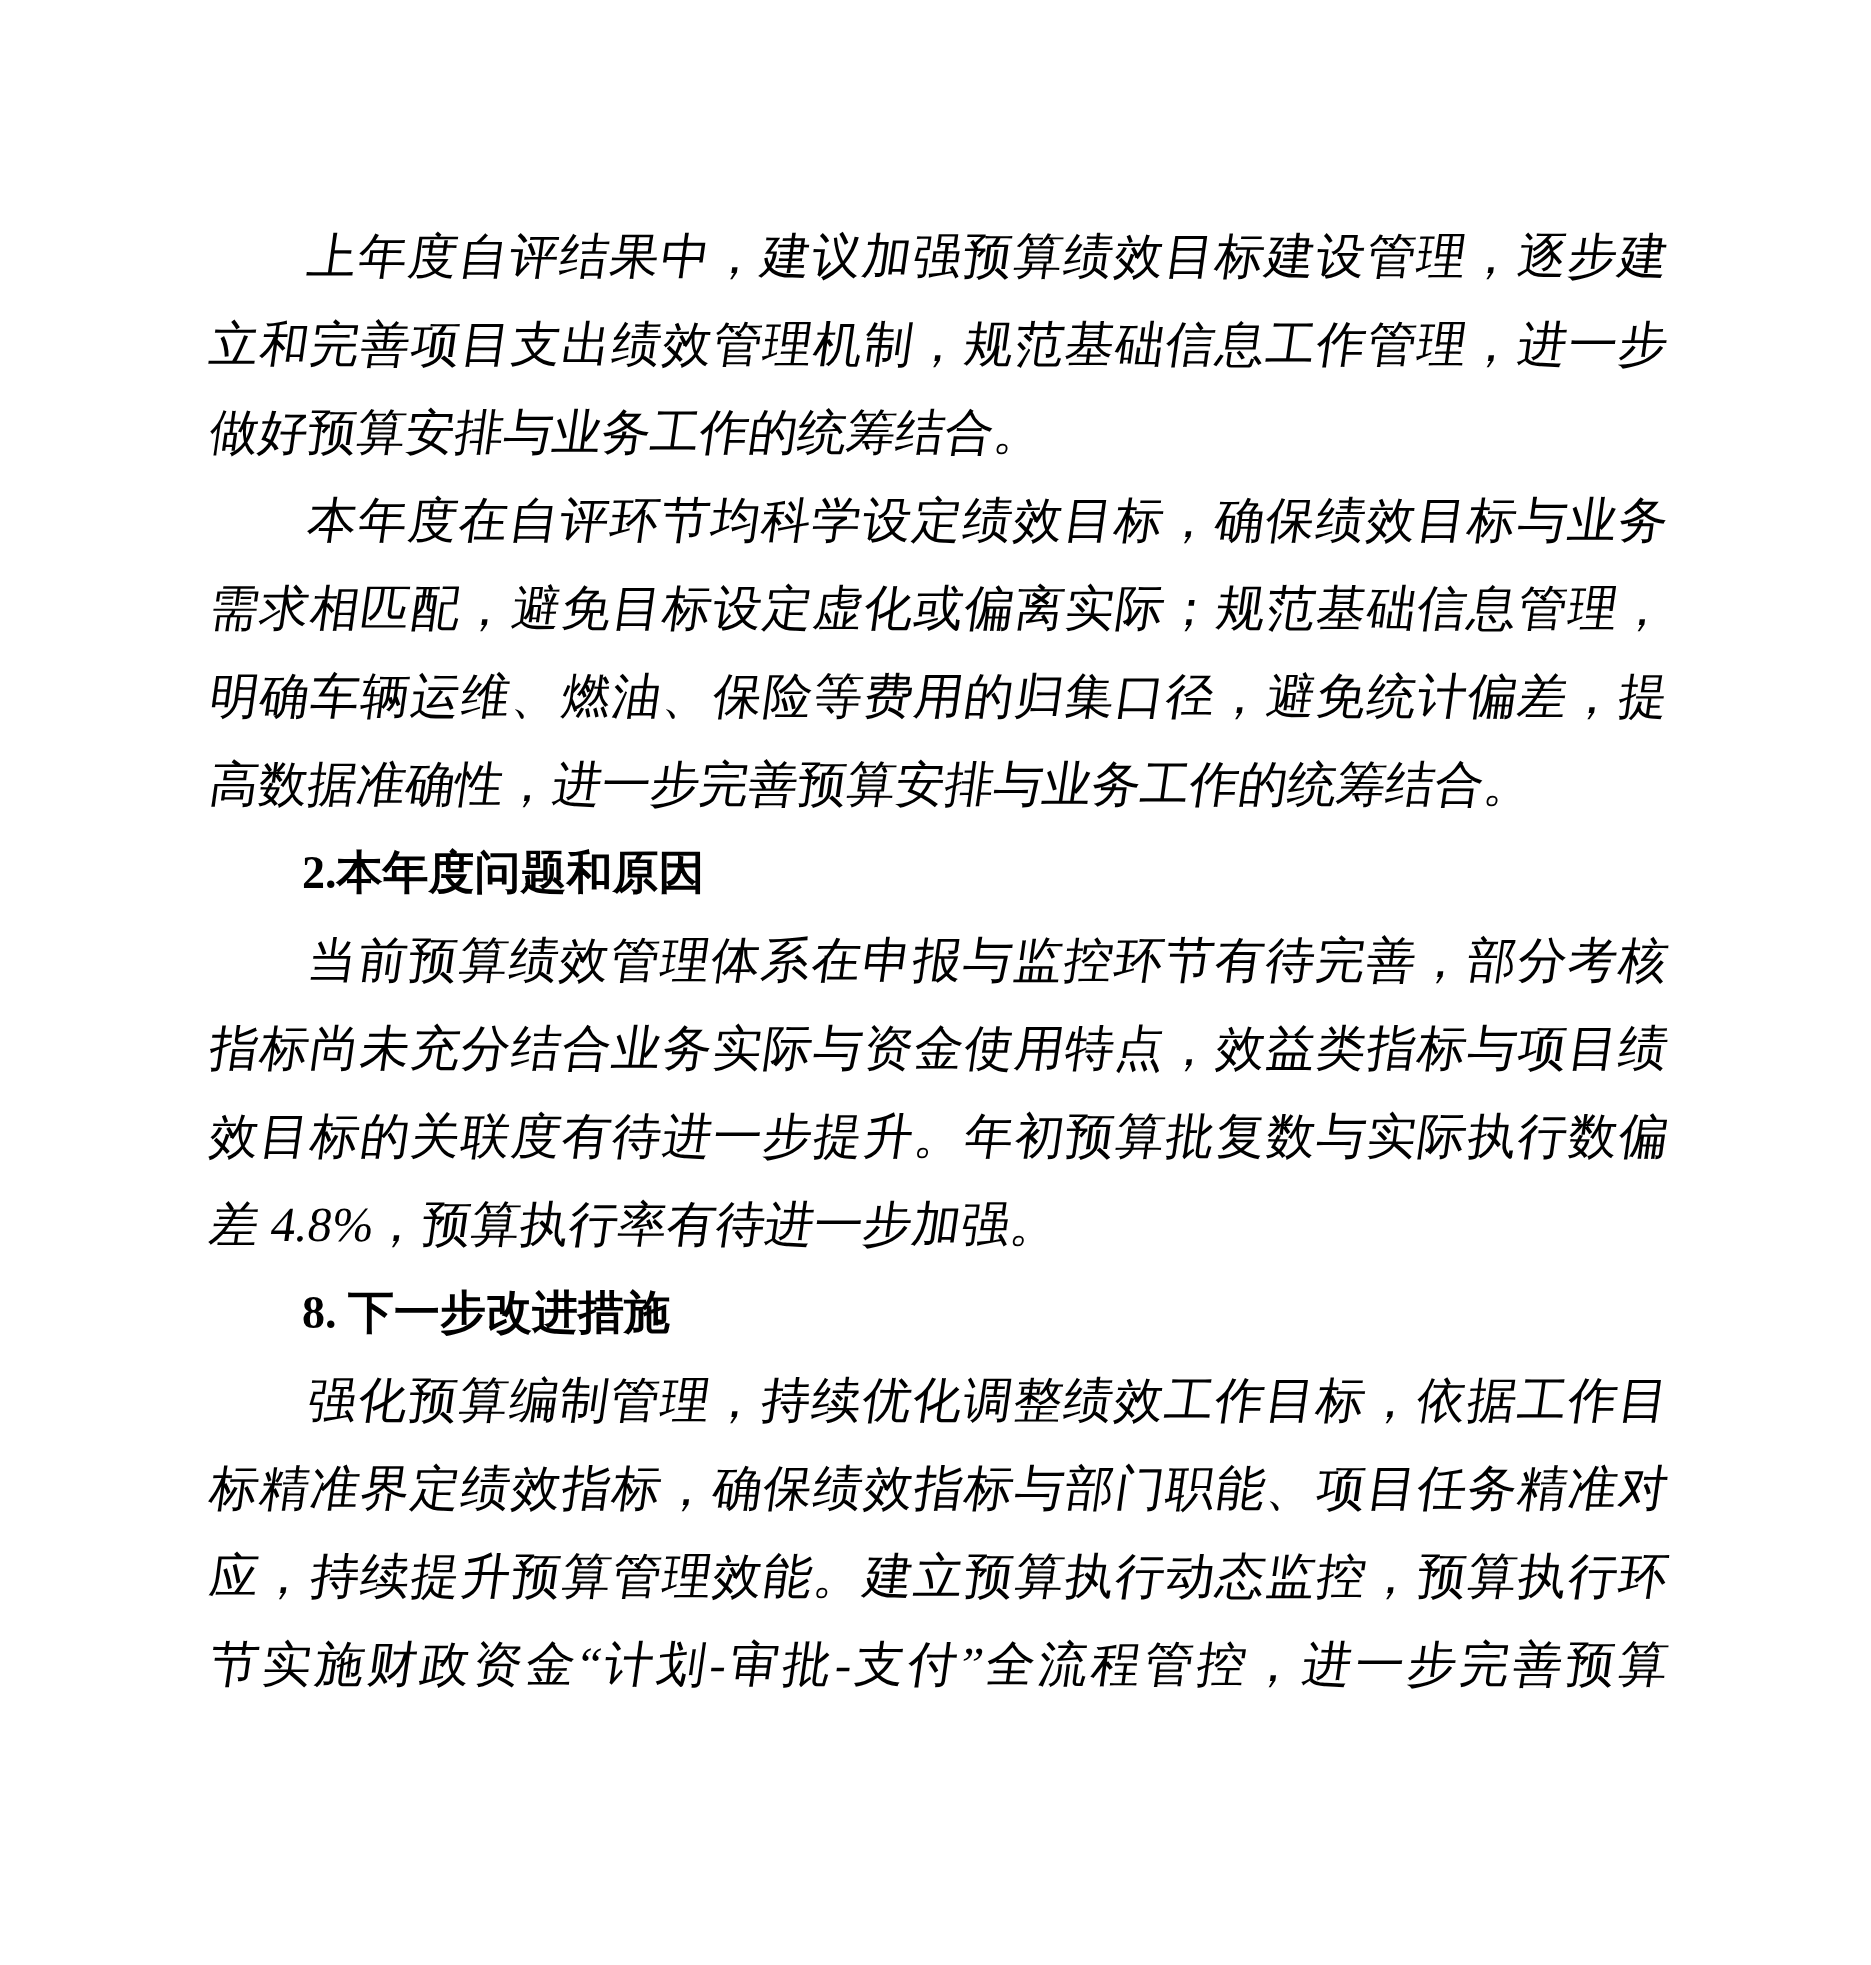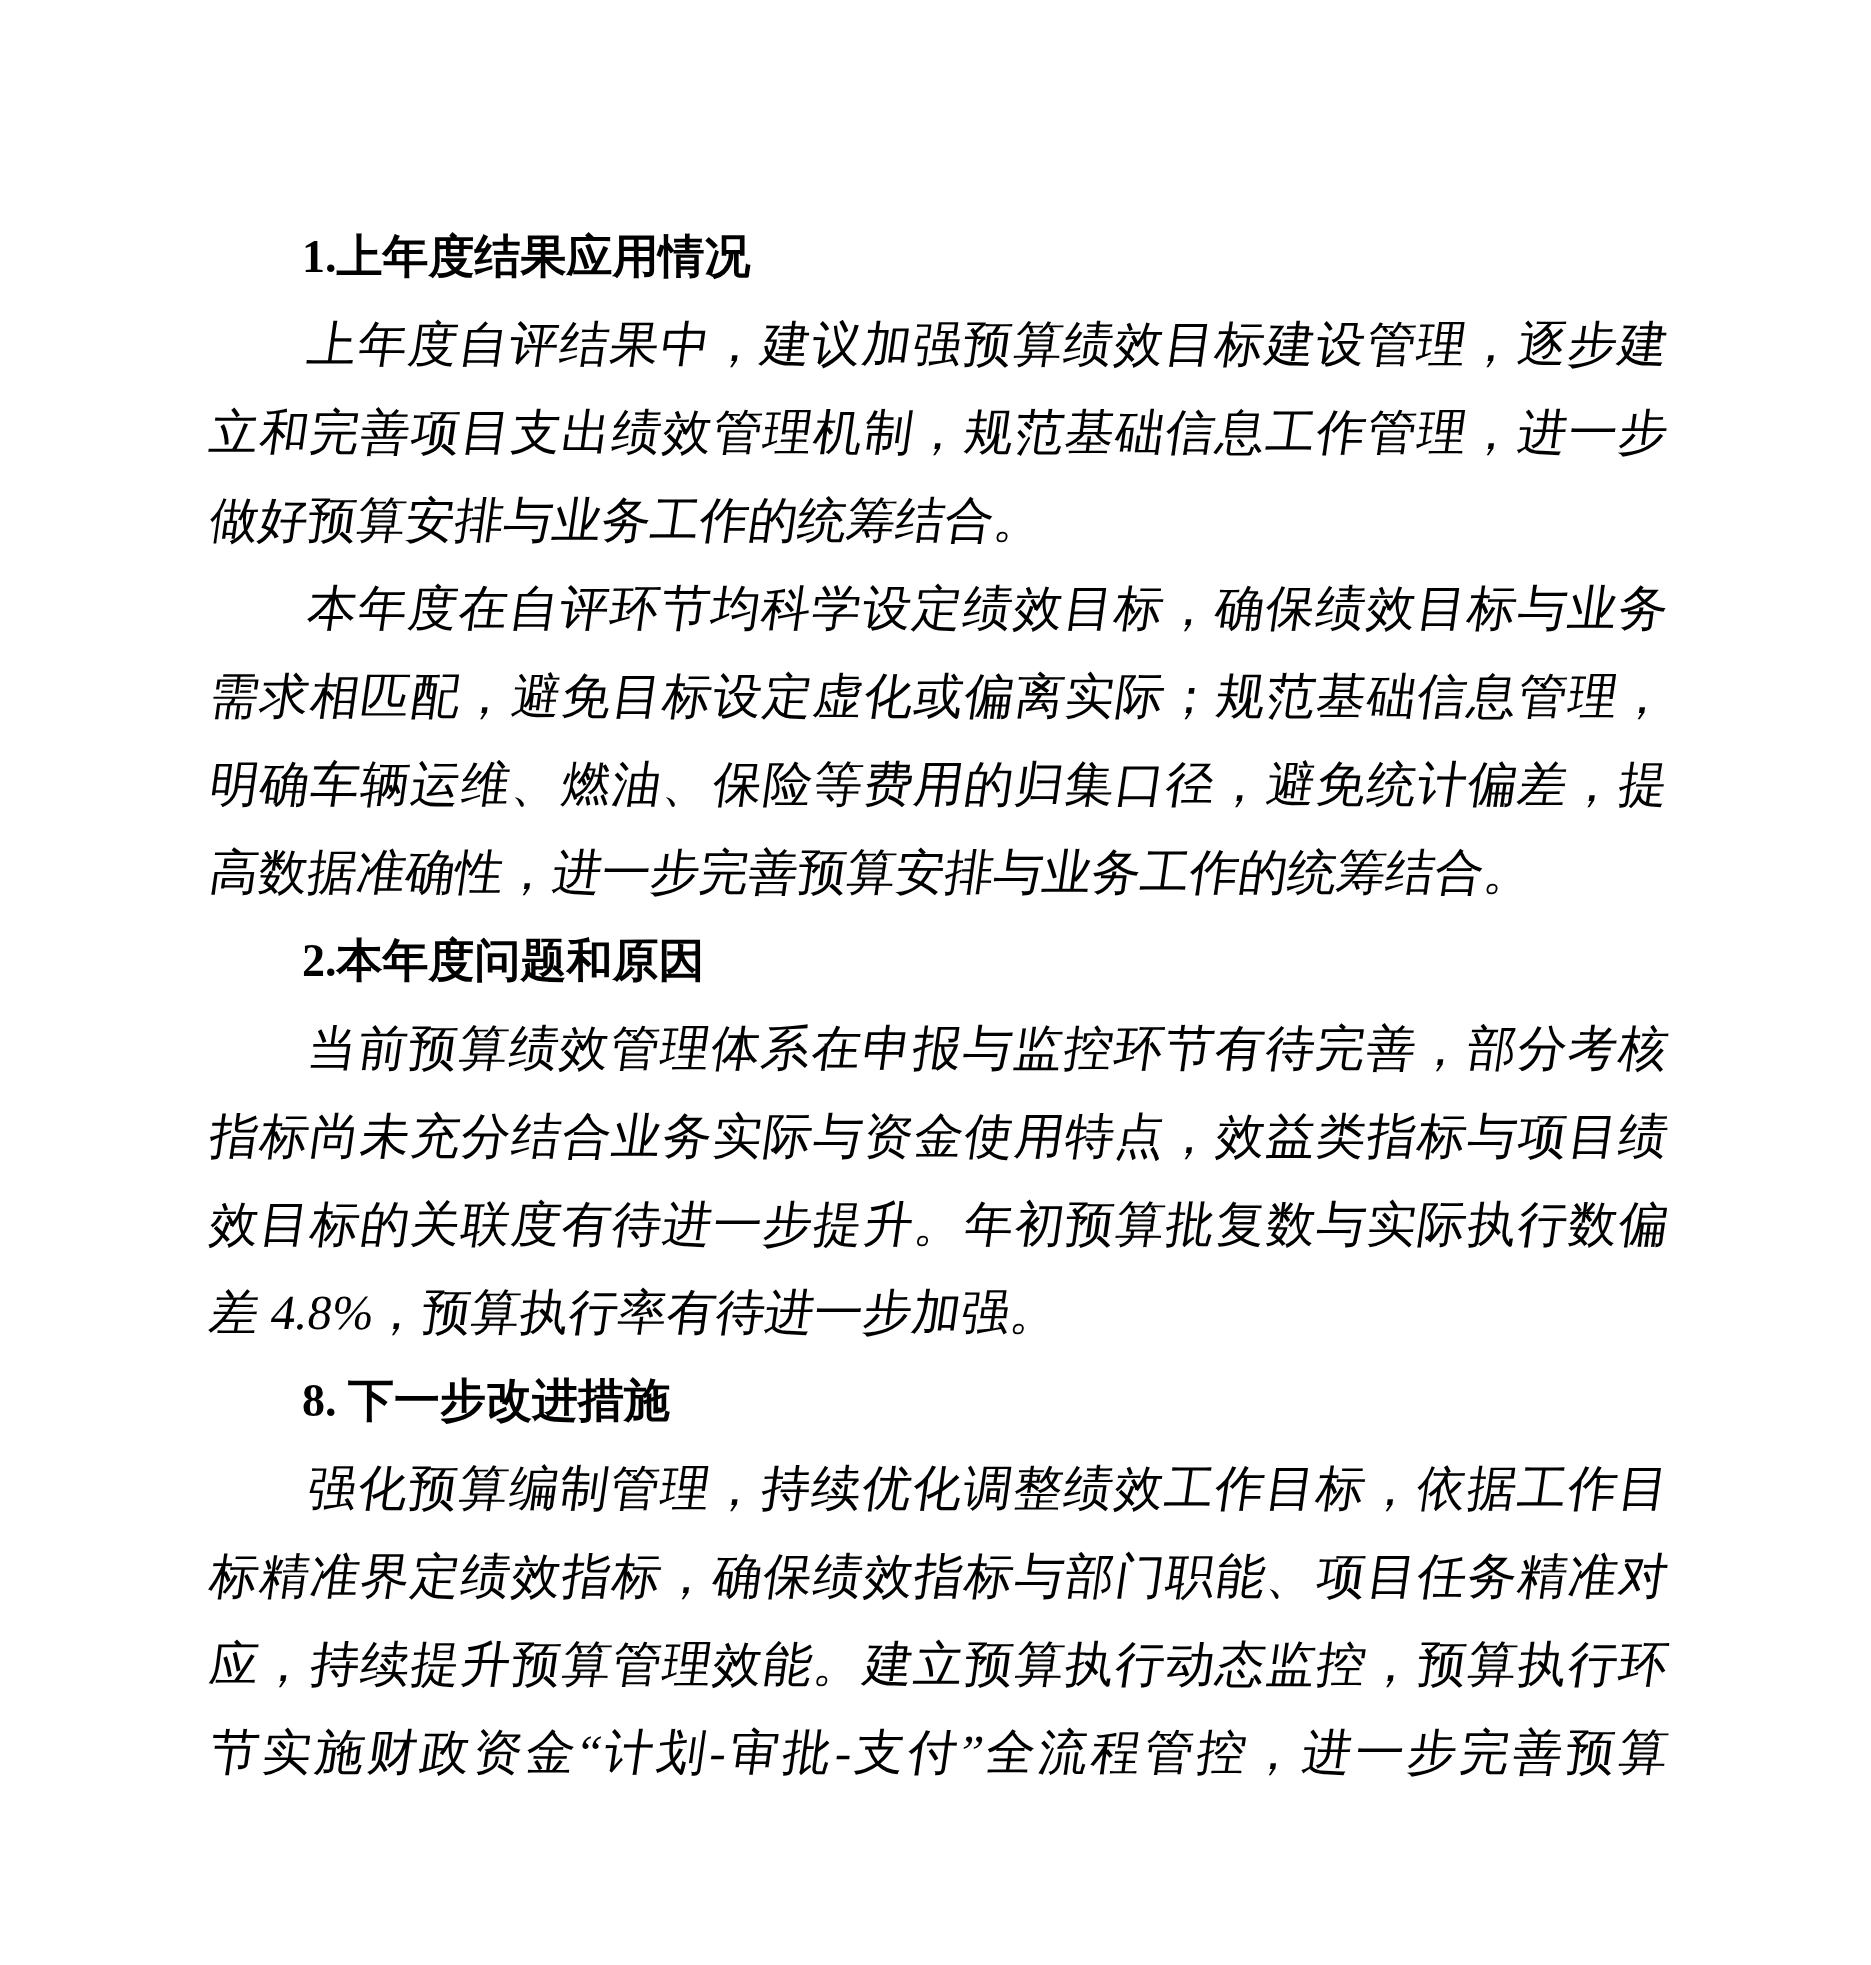--- a/index.html
+++ b/index.html
@@ -47,21 +47,20 @@
     text-align-last: left;
   }
 </style>
 </head>
 <body>
 
 <div class="page">
   <main class="content">
 
 
-    <div class="h">1.上年度结果应用情况</div>
 
     <section class="para">
       <div class="pline first">上年度自评结果中，建议加强预算绩效目标建设管理，逐步建</div>
       <div class="pline">立和完善项目支出绩效管理机制，规范基础信息工作管理，进一步</div>
       <div class="pline last">做好预算安排与业务工作的统筹结合。</div>
     </section>
 
     <section class="para">
       <div class="pline first">本年度在自评环节均科学设定绩效目标，确保绩效目标与业务</div>
       <div class="pline">需求相匹配，避免目标设定虚化或偏离实际；规范基础信息管理，</div>

